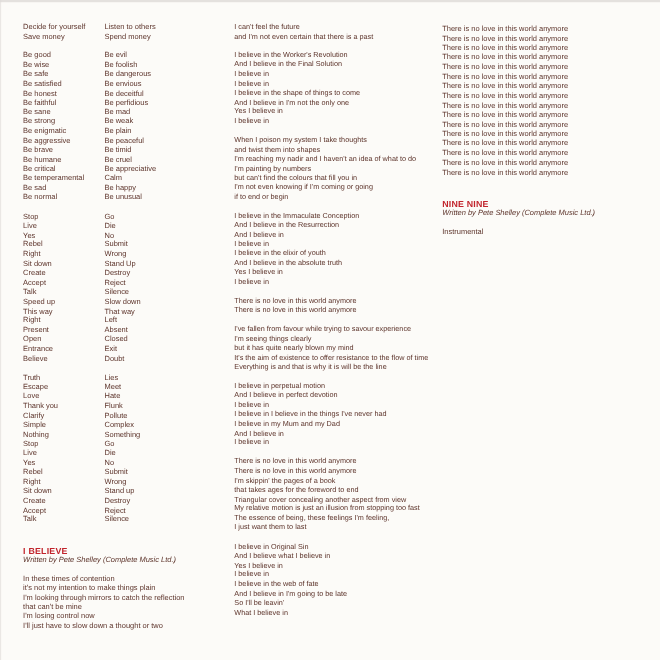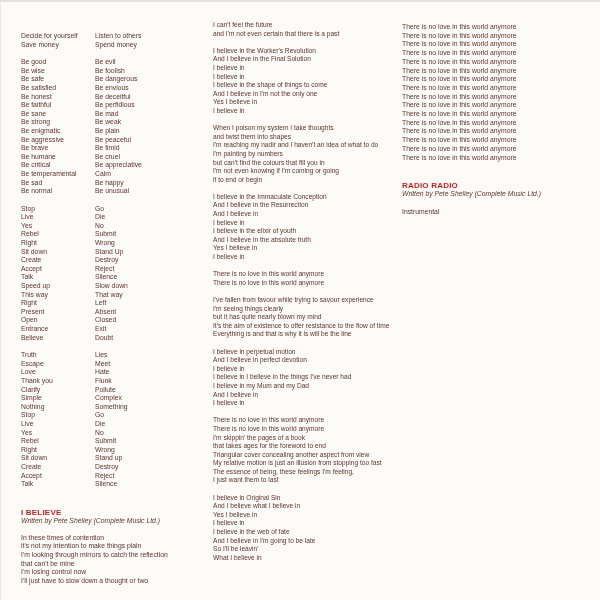--- a/index.html
+++ b/index.html
@@ -14,21 +14,21 @@
   .sheet { position: absolute; inset: 0; background: var(--paper, #fcfbf8); }
   .edge-top {
     position: absolute; top: 0; left: 0; right: 0; height: 2px;
     background: #cfccc8; opacity: .55;
   }
   .edge-left {
     position: absolute; top: 0; left: 0; bottom: 0; width: 1px;
     background: #dedbd7; opacity: .6;
   }
   .col { position: absolute; }
-  .words  { left: 21px;  top: 32px; width: 190px; }
+  .words  { left: 21px;  top: 21px; width: 190px; }
   .middle { left: 213px; top: 21px; width: 195px; }
   .right  { left: 402px; top: 23px; width: 190px; }
 
   .pair-group { margin-bottom: 9px; }
   .pair-row { display: flex; font-size: 6.8px; line-height: 8.6px; white-space: nowrap; }
   .w-left { width: 74px; flex: none; }
 
   .line { font-size: 6.6px; line-height: 8.6px; white-space: nowrap; }
   .words .line { font-size: 6.8px; }
   .stanza { margin-bottom: 8.6px; }
@@ -532,17 +532,17 @@
 
         <div class="line">There is no love in this world anymore</div>
 
         <div class="line">There is no love in this world anymore</div>
 
         <div class="line">There is no love in this world anymore</div>
 
         <div class="line">There is no love in this world anymore</div>
       </div>
 
-    <h2 class="song-title">RADIO RADIO</h2>
+    <h2 class="song-title">NINE NINE</h2>
     <p class="credit">Written by Pete Shelley (Complete Music Ltd.)</p>
     <p class="note">Instrumental</p>
   </section>
 </div>
 
 </body></html>

